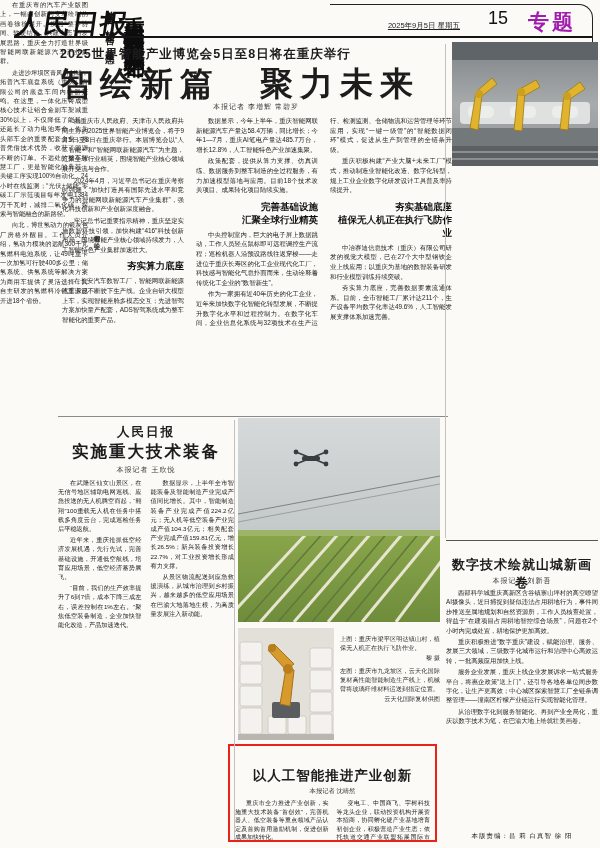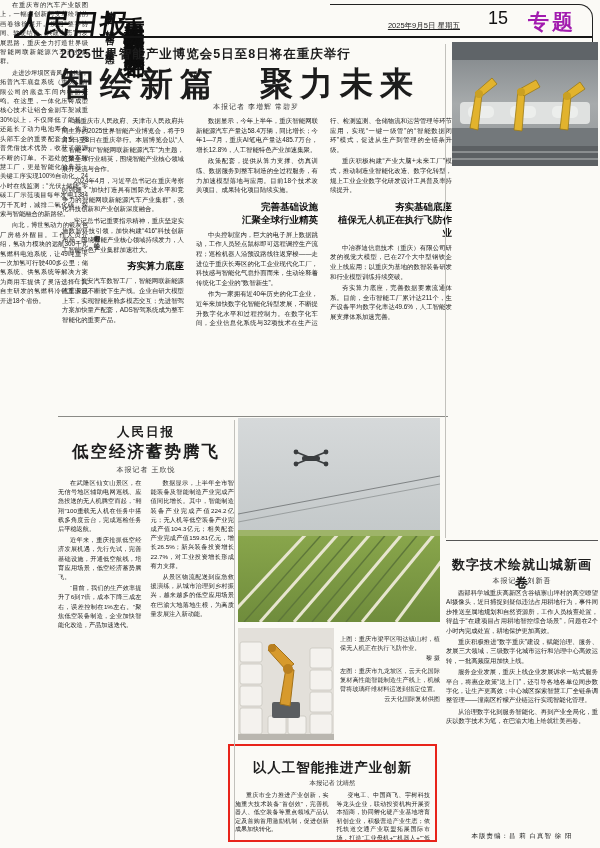--- a/index.html
+++ b/index.html
@@ -46,21 +46,21 @@
   #dig-head{left:446px;top:556px;width:152px;text-align:center;font-size:13px;font-weight:bold;letter-spacing:1px;}
   #dig-byline{left:446px;top:576px;width:152px;}
   #dig-body{left:446px;top:588px;width:152px;height:240px;overflow:hidden;}
   #dig-body p{margin:0 0 2px;font-size:6.3px;line-height:9.4px;text-align:justify;text-indent:12px;color:#222;}
   #dig-footer{left:446px;top:832px;width:152px;text-align:center;font-size:6.5px;letter-spacing:1px;color:#222;}
   
   .caption{font-size:6.2px;line-height:9px;text-align:justify;color:#333;}
   .caption .credit{display:block;text-align:right;margin-top:1px;}
   #cap-block{left:340px;top:634px;width:100px;height:106px;overflow:hidden;}
   
-  #aibox{left:228px;top:744px;width:209px;height:98px;border:2.5px solid #e8231a;background:#fbfaf6;box-sizing:border-box;padding:12px 5px;overflow:hidden;}
+  #aibox{left:228px;top:744px;width:209px;height:98px;border:2.5px solid #e8231a;background:#fbfaf6;box-sizing:border-box;padding:20px 5px;overflow:hidden;}
   #aibox-head{text-align:center;font-size:13.5px;font-weight:bold;letter-spacing:1px;margin-top:1px;}
   #aibox-byline{text-align:center;font-size:6.3px;color:#333;margin:2px 0 3px;}
   #aibox-body{column-count:2;column-gap:8px;height:56px;overflow:hidden;}
   #aibox-body p{margin:0 0 2px;font-size:6px;line-height:8.6px;text-align:justify;text-indent:11px;color:#222;}
 </style>
 </head>
 <body>
 
 <div id="paper">
 
@@ -139,21 +139,21 @@
       <p>向北，博世氢动力的银灰色厂房格外醒目。工作人员介绍，氢动力模块的远航300千瓦氢燃料电池系统，让49吨重卡一次加氢可行驶400多公里；储氢系统、供氢系统等解决方案为商用车提供了灵活选择，其自主研发的氢燃料冷链重卡已开进18个省份。</p>
     </div>
     <div id="right-strip">
       <div class="vbyline">本报记者 姜峰</div>
       <div class="vkicker">整零协同、软硬结合、共建生态</div>
       <div class="vheadline">重庆加速迈向智能网联新能源汽车之都</div>
     </div>
   </div>
 
   <div class="abs" id="low-head1">人民日报</div>
-  <div class="abs" id="low-head2">低空经济蓄势腾飞</div>
+  <div class="abs" id="low-head2">实施重大技术装备</div>
   <div class="abs byline" id="low-byline">本报记者 王欣悦</div>
   <div class="abs bodytext" id="low-body">
     <p>在武隆区仙女山景区，在无信号地区辅助电网巡线、应急投送的无人机腾空而起，“翱翔”100重载无人机在任务中搭载多角度云台，完成巡检任务后平稳返航。</p>
     <p>近年来，重庆抢抓低空经济发展机遇，先行先试，完善基础设施，开通低空航线，培育应用场景，低空经济蓄势腾飞。</p>
     <p>“目前，我们的生产效率提升了6到7倍，成本下降三成左右，误差控制在1%左右。”聚焦低空装备制造，企业加快智能化改造，产品加速迭代。</p>
     <p>数据显示，上半年全市智能装备及智能制造产业完成产值同比增长。其中，智能制造装备产业完成产值224.2亿元；无人机等低空装备产业完成产值104.3亿元；相关配套产业完成产值159.81亿元，增长26.5%；新兴装备投资增长22.7%，对工业投资增长形成有力支撑。</p>
     <p>从景区物流配送到应急救援演练，从城市治理到乡村振兴，越来越多的低空应用场景在巴渝大地落地生根，为高质量发展注入新动能。</p>
   </div>
 
   <div class="abs photo" style="left:238px;top:418px;width:202px;height:204px;">

